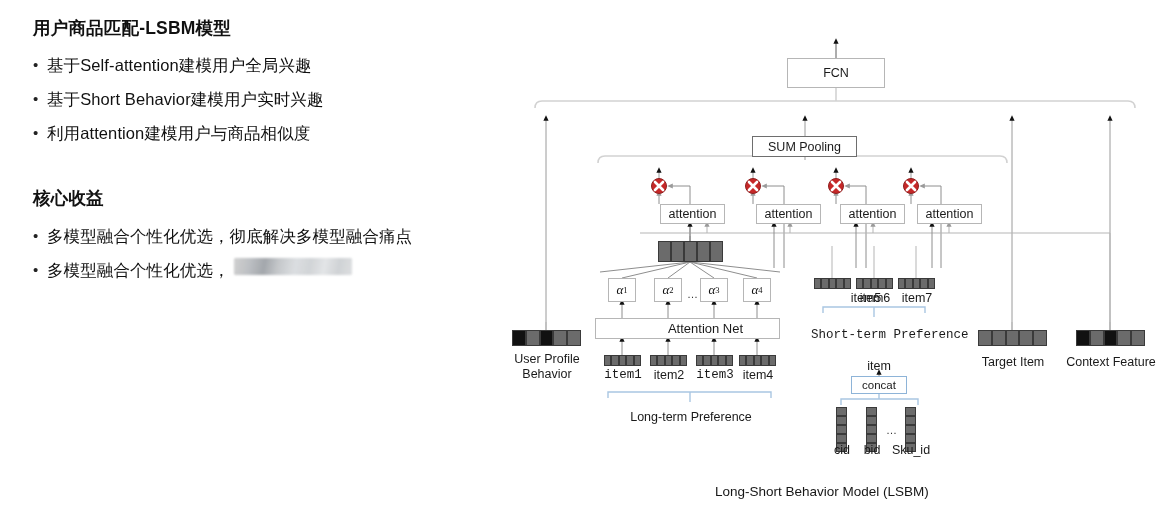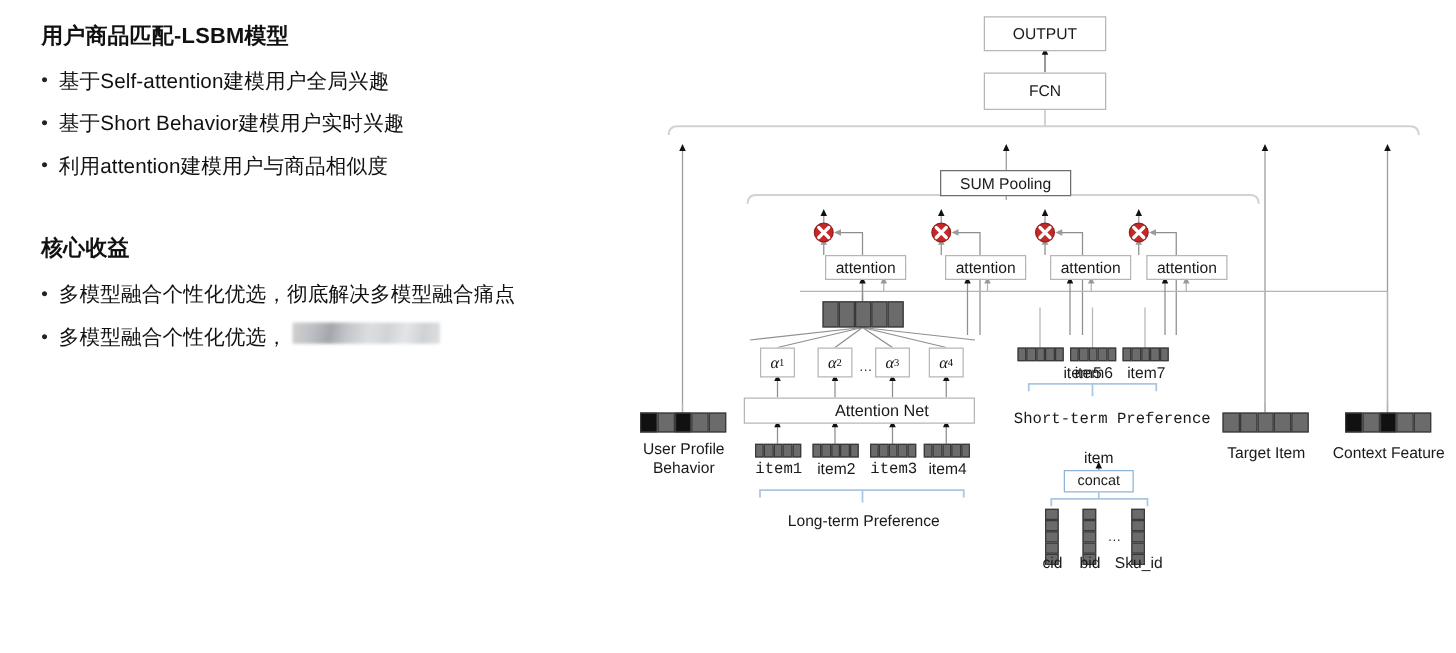--- a/index.html
+++ b/index.html
@@ -210,21 +210,20 @@
           <circle r="7.5" fill="#c62828" stroke="#8e1f1f" stroke-width="1"></circle>
           <path d="M-4,-4 L4,4 M4,-4 L-4,4" stroke="#fff" stroke-width="2.6" stroke-linecap="round"></path>
         </g>
         <g transform="translate(911,186)">
           <circle r="7.5" fill="#c62828" stroke="#8e1f1f" stroke-width="1"></circle>
           <path d="M-4,-4 L4,4 M4,-4 L-4,4" stroke="#fff" stroke-width="2.6" stroke-linecap="round"></path>
         </g>
       </g>
     </svg>
 
-    <div class="node thin" style="left:787px;top:13px;width:98px;height:28px;">OUTPUT</div>
 
     <div class="node thin" style="left:787px;top:58px;width:98px;height:30px;">FCN</div>
 
     <div class="node bold" style="left:752px;top:136px;width:105px;height:21px;">SUM Pooling</div>
 
     <div class="node thin" style="left:660px;top:204px;width:65px;height:20px;">attention</div>
     <div class="node thin" style="left:756px;top:204px;width:65px;height:20px;">attention</div>
     <div class="node thin" style="left:840px;top:204px;width:65px;height:20px;">attention</div>
     <div class="node thin" style="left:917px;top:204px;width:65px;height:20px;">attention</div>
 
@@ -376,15 +375,16 @@
 
     <div class="vec" style="left:1076px;top:330px;width:69px;height:16px;">
       <div class="cell" style="width:13.8px;height:16px;background:#111111;"></div>
       <div class="cell" style="width:13.8px;height:16px;background:#6b6b6b;"></div>
       <div class="cell" style="width:13.8px;height:16px;background:#111111;"></div>
       <div class="cell" style="width:13.8px;height:16px;background:#6b6b6b;"></div>
       <div class="cell" style="width:13.8px;height:16px;background:#6b6b6b;"></div>
     </div>
     <div class="label" style="left:1058px;top:355px;width:106px;">Context Feature</div>
 
+    <div class="caption" style="left:715px;top:484px;">Long-Short Behavior Model (LSBM)</div>
 
   </div>
 </div>
 
 </body></html>

